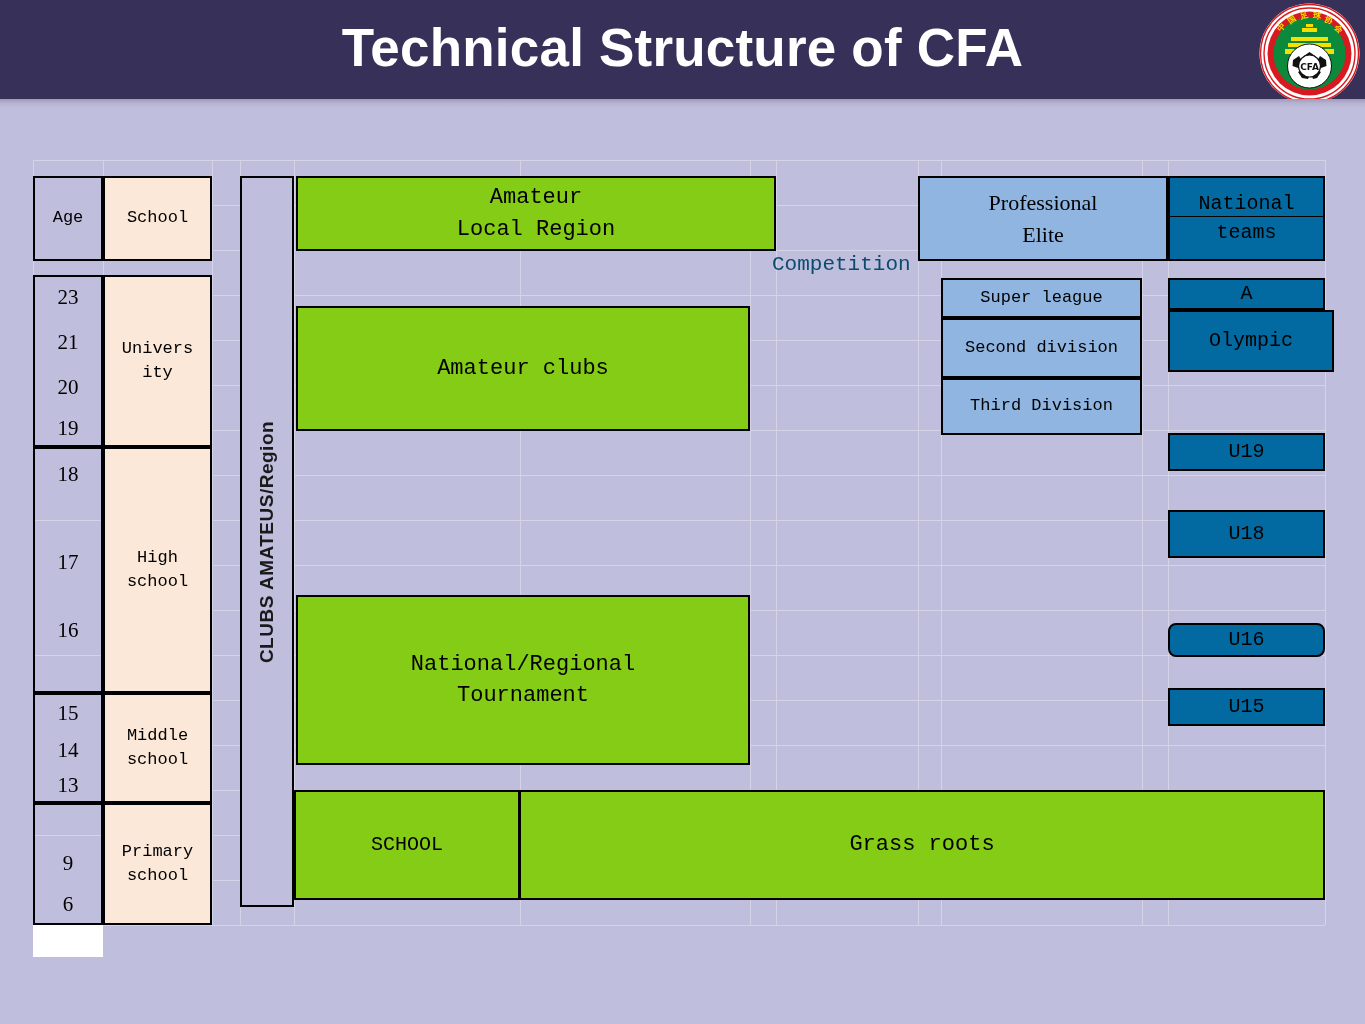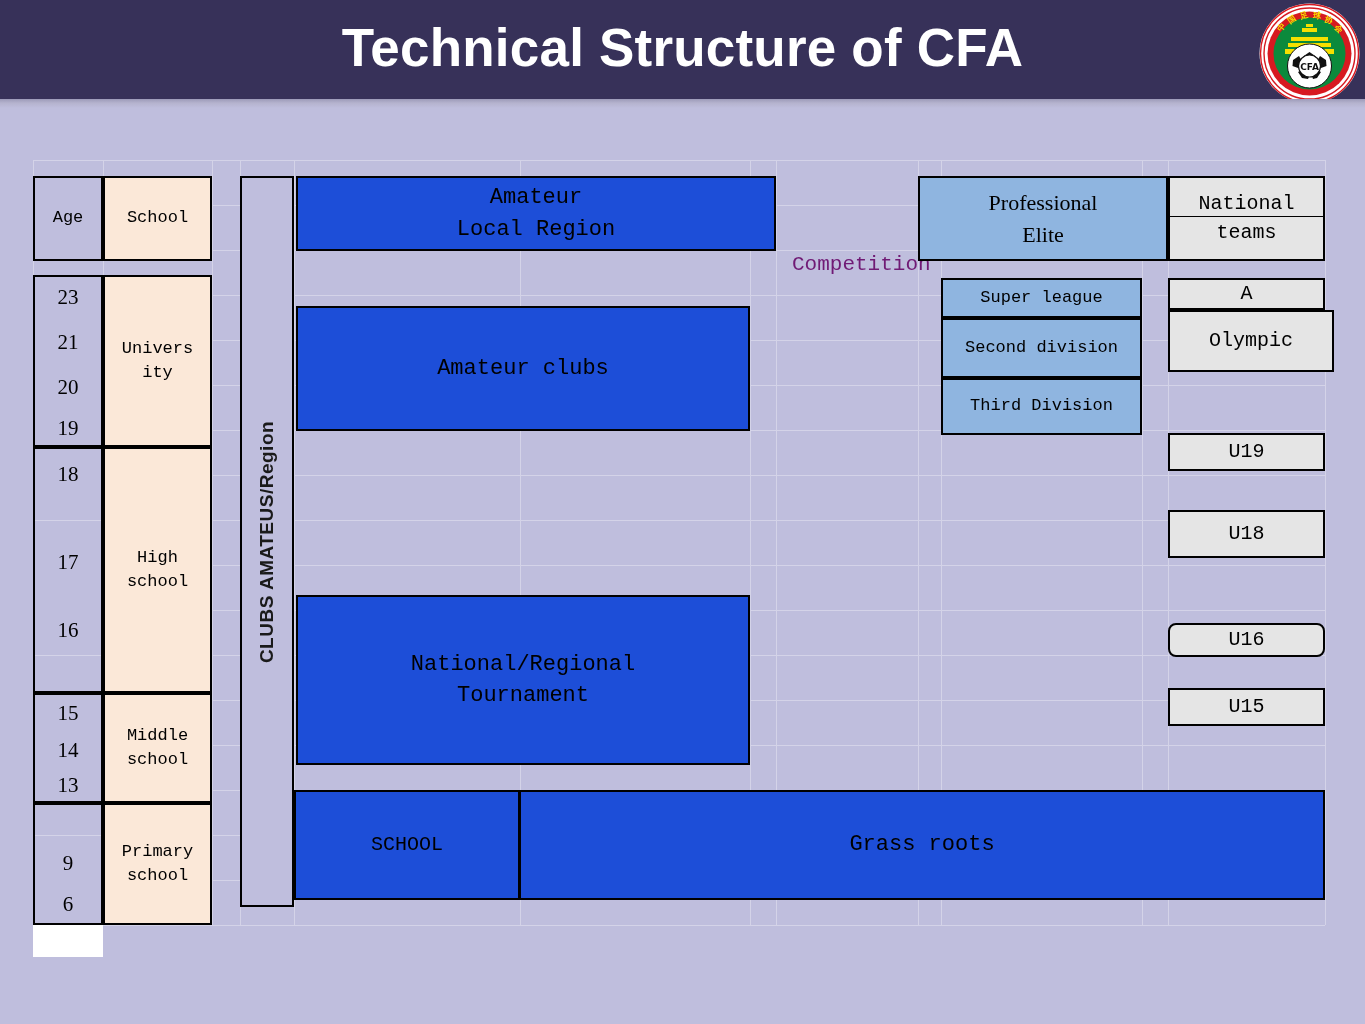--- a/index.html
+++ b/index.html
@@ -79,24 +79,24 @@
     border: 2px solid #000000;
     display: flex;
     align-items: center;
     justify-content: center;
     text-align: center;
     font-family: "Liberation Mono", monospace;
     color: #000000;
     line-height: 1.42;
     white-space: pre-line;
   }
-  .orange  { background: #1d4ed8; }
+  .orange  { background: #84cc16; }
   .peach   { background: #fbe8d8; }
   .blue    { background: #8fb5e0; }
-  .red     { background: #e5e5e5; }
+  .red     { background: #0369a1; }
   .lav     { background: #bfbedd; }
   .white   { background: #ffffff; }
 
   .noborder { border: none; }
 
   
   .agecell {
     position: absolute;
     box-sizing: border-box;
     background: #bfbedd;
@@ -131,23 +131,22 @@
     letter-spacing: 0.5px;
     color: #1a1a1a;
   }
 
   #competition-label {
     position: absolute;
     left: 772px;
     top: 145px;
     font-family: "Liberation Mono", monospace;
     font-size: 21px;
-    color: #701a75;
+    color: #0c4a6e;
     white-space: nowrap;
-    margin-left: 20px;
   }
   .fs19 { font-size: 20px; }
   .fs21 { font-size: 17px; }
   .fs22 { font-size: 22px; }
 </style>
 </head>
 <body>
 
 <div id="header-bar">
   <div id="page-title">Technical Structure of CFA</div>

